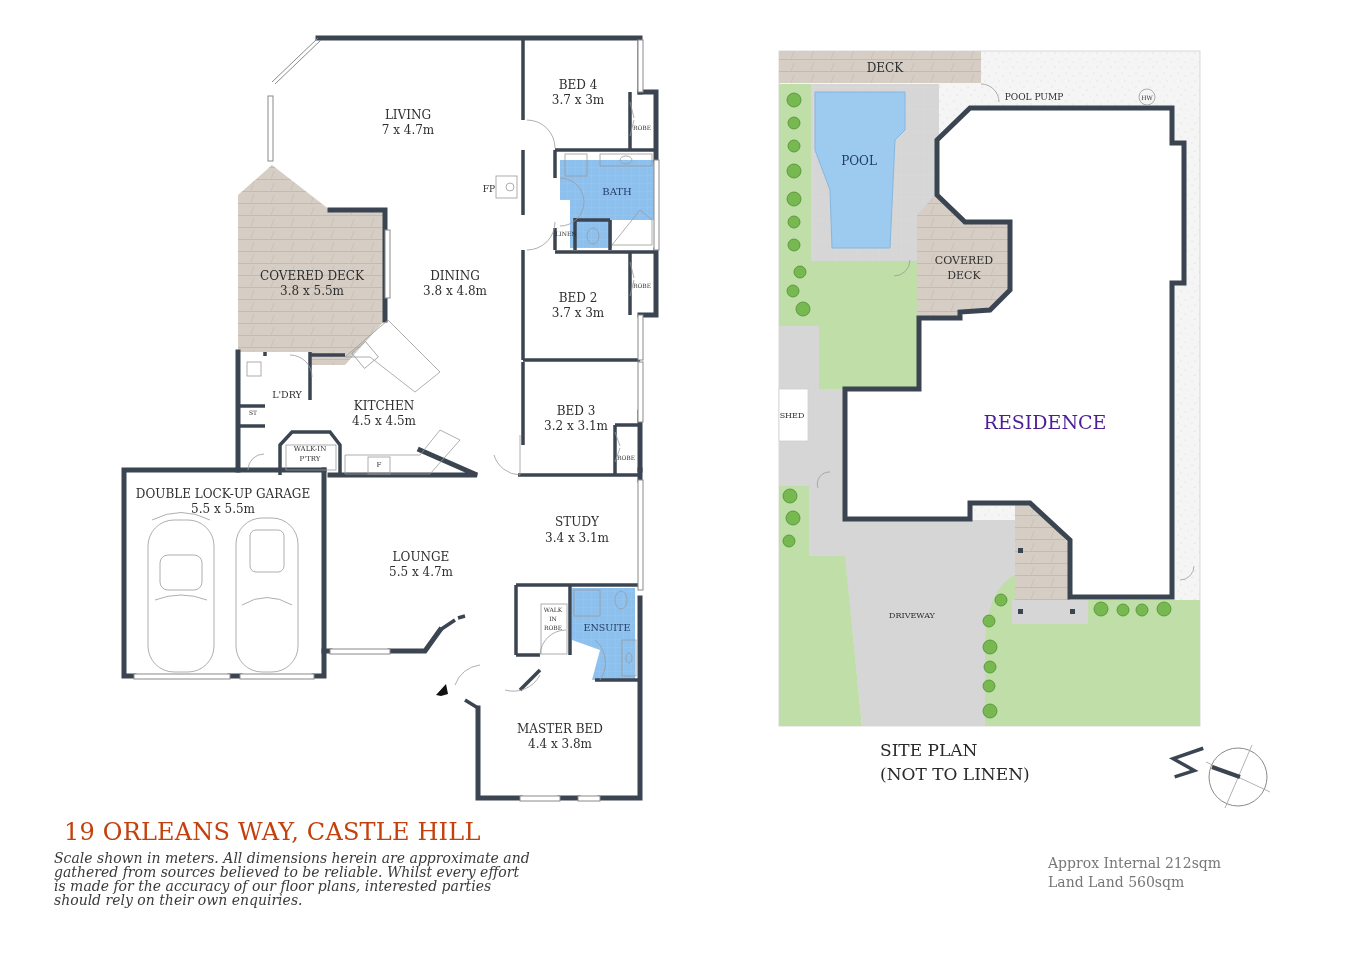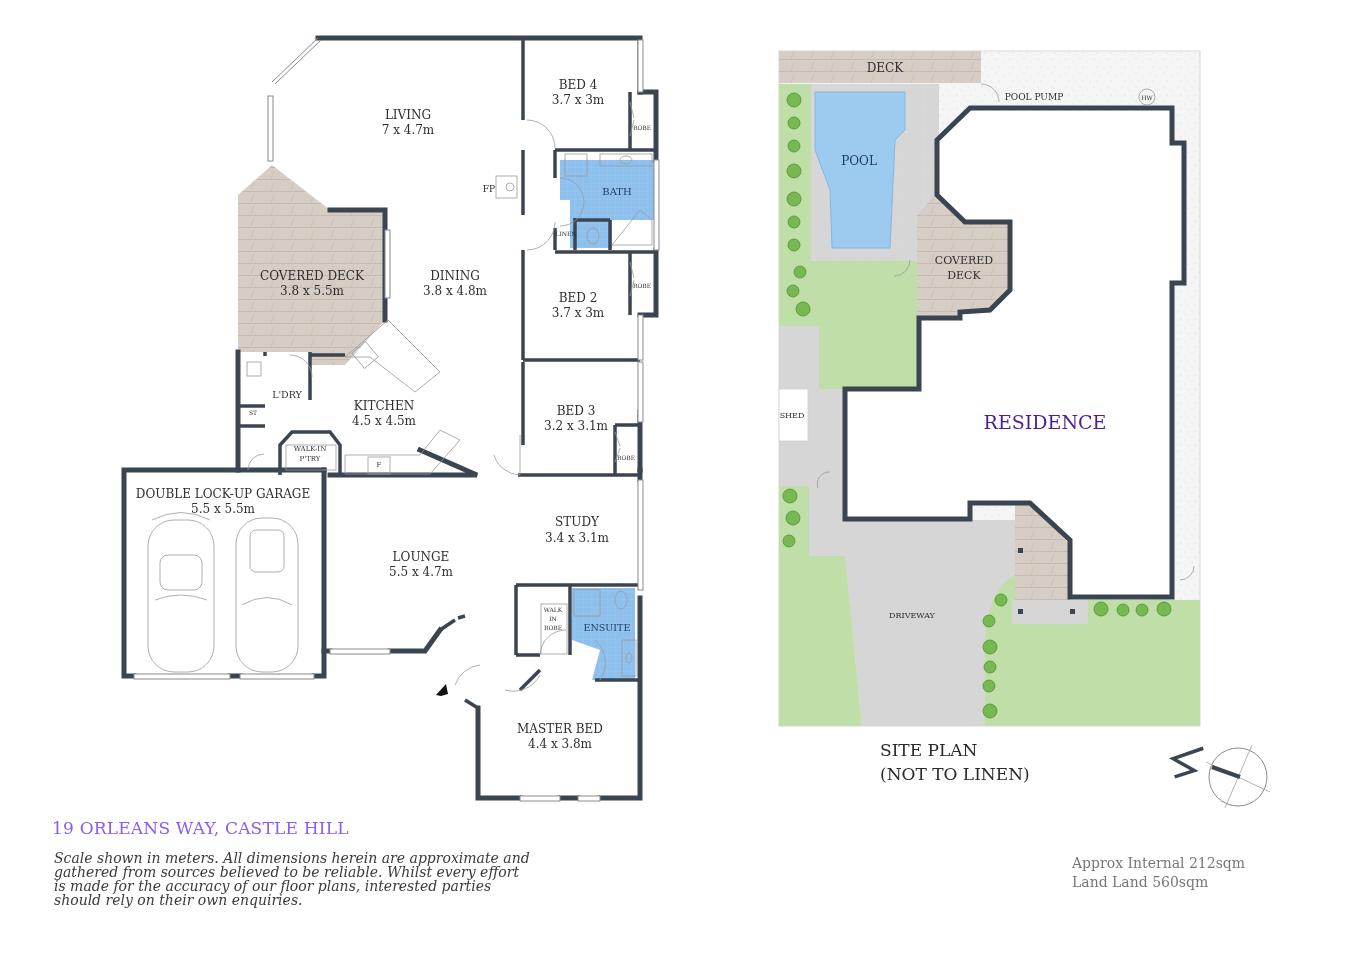--- a/index.html
+++ b/index.html
@@ -3,23 +3,23 @@
 <meta charset="utf-8">
 <style>
   html,body{margin:0;padding:0;background:#ffffff;}
   body{width:1358px;height:960px;position:relative;overflow:hidden;font-family:"DejaVu Serif","Liberation Serif",serif;color:#2d2d2d;}
   svg{position:absolute;left:0;top:0;}
   .lbl{font-family:"DejaVu Serif","Liberation Serif",serif;fill:#2f2f2f;text-anchor:middle;}
   .room{font-size:12px;}
   .small{font-size:7px;}
   .tiny{font-size:6px;}
   .txt{position:absolute;margin:0;}
-  #title{left:52px;top:818px;font-size:17px;color:#8b5cf6;letter-spacing:0.2px;white-space:nowrap;}
+  #title{left:64px;top:818px;font-size:24px;color:#c2410c;letter-spacing:0.2px;white-space:nowrap;}
   #disclaimer{left:54px;top:851px;width:480px;font-size:14px;line-height:14px;color:#3a3a3a;font-style:italic;}
-  #stats{left:1072px;top:854px;font-size:14px;line-height:19px;color:#777;}
+  #stats{left:1048px;top:854px;font-size:14px;line-height:19px;color:#777;}
   #site-title{left:880px;top:738px;width:210px;text-align:left;font-size:17px;line-height:24px;color:#2a2a2a;}
   #residence{left:950px;top:364px;width:190px;text-align:center;font-size:19px;color:#4c1d95;margin-top:47px;}
 </style>
 </head>
 <body>
 
 <svg width="1358" height="960" viewBox="0 0 1358 960">
   <defs>
     <pattern id="deckpat" width="40" height="12" patternUnits="userSpaceOnUse">
       <rect width="40" height="12" fill="#d6cec5"></rect>

